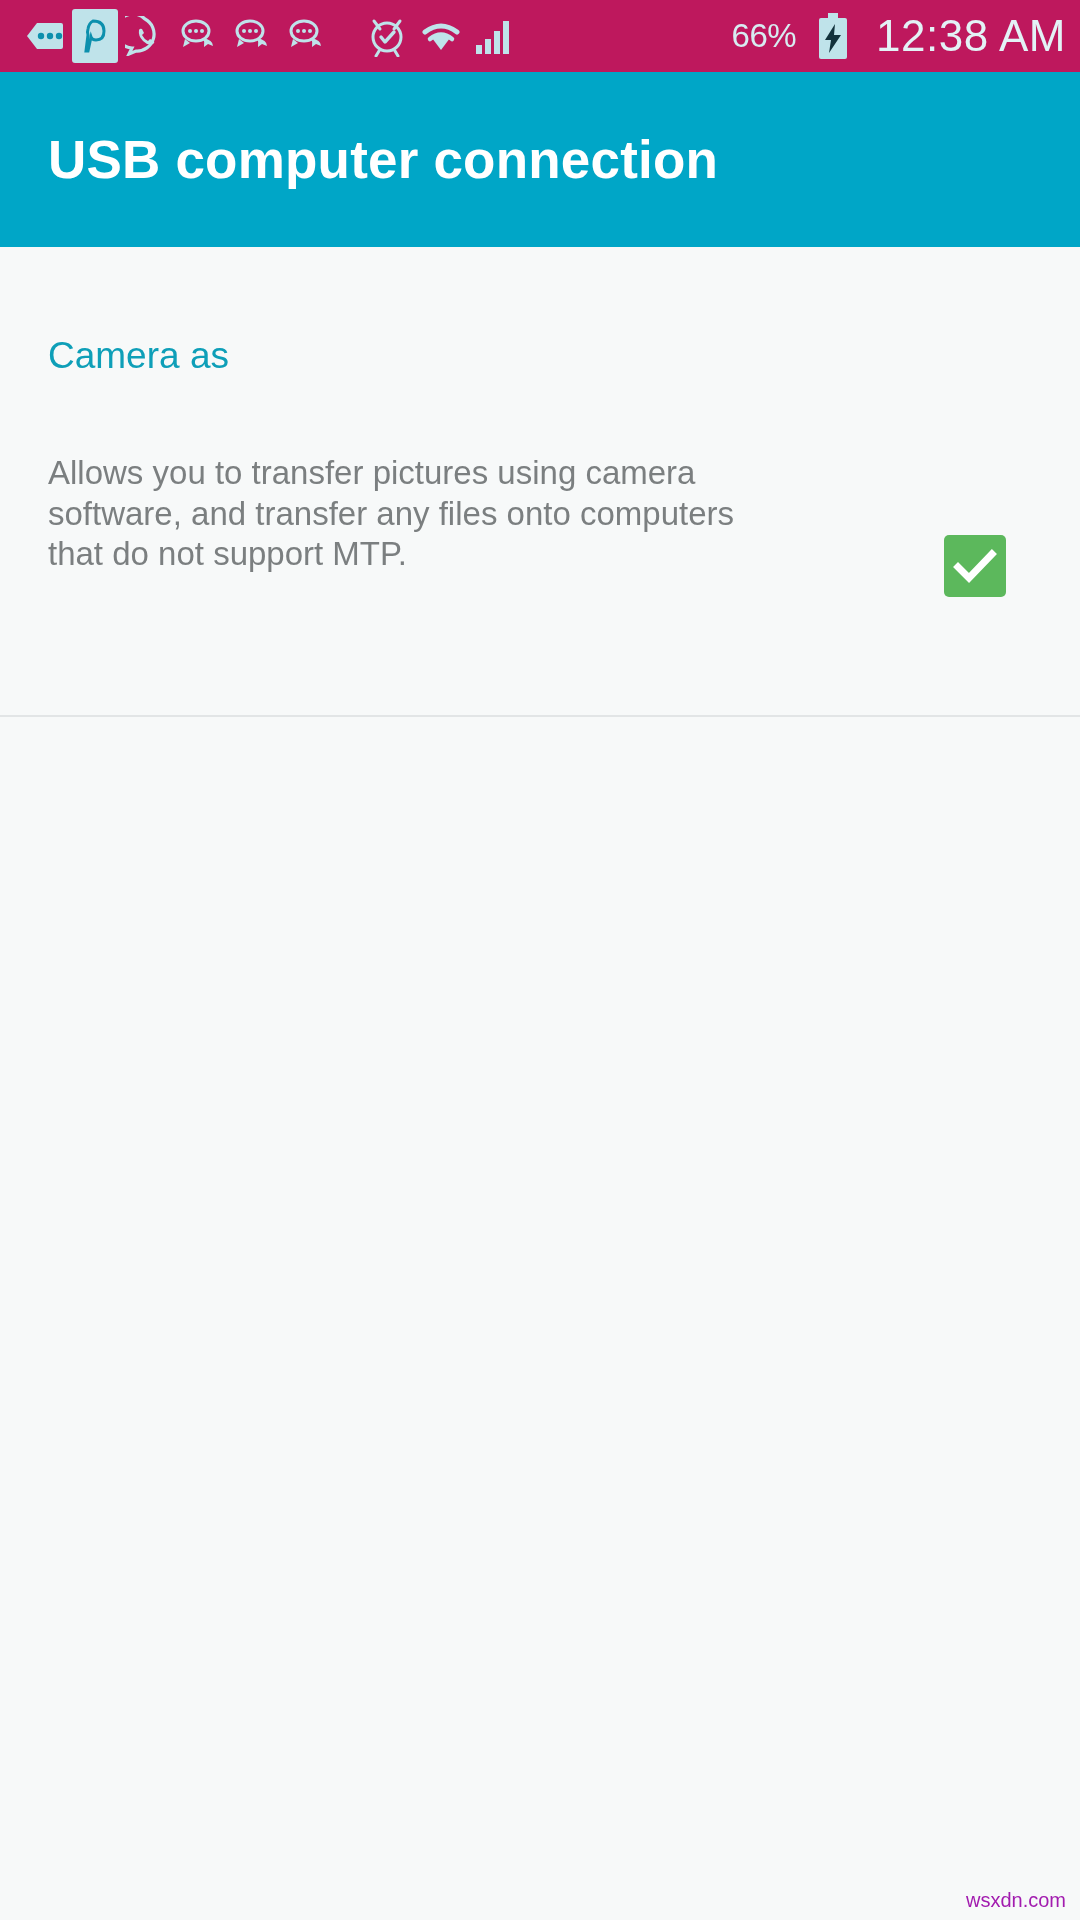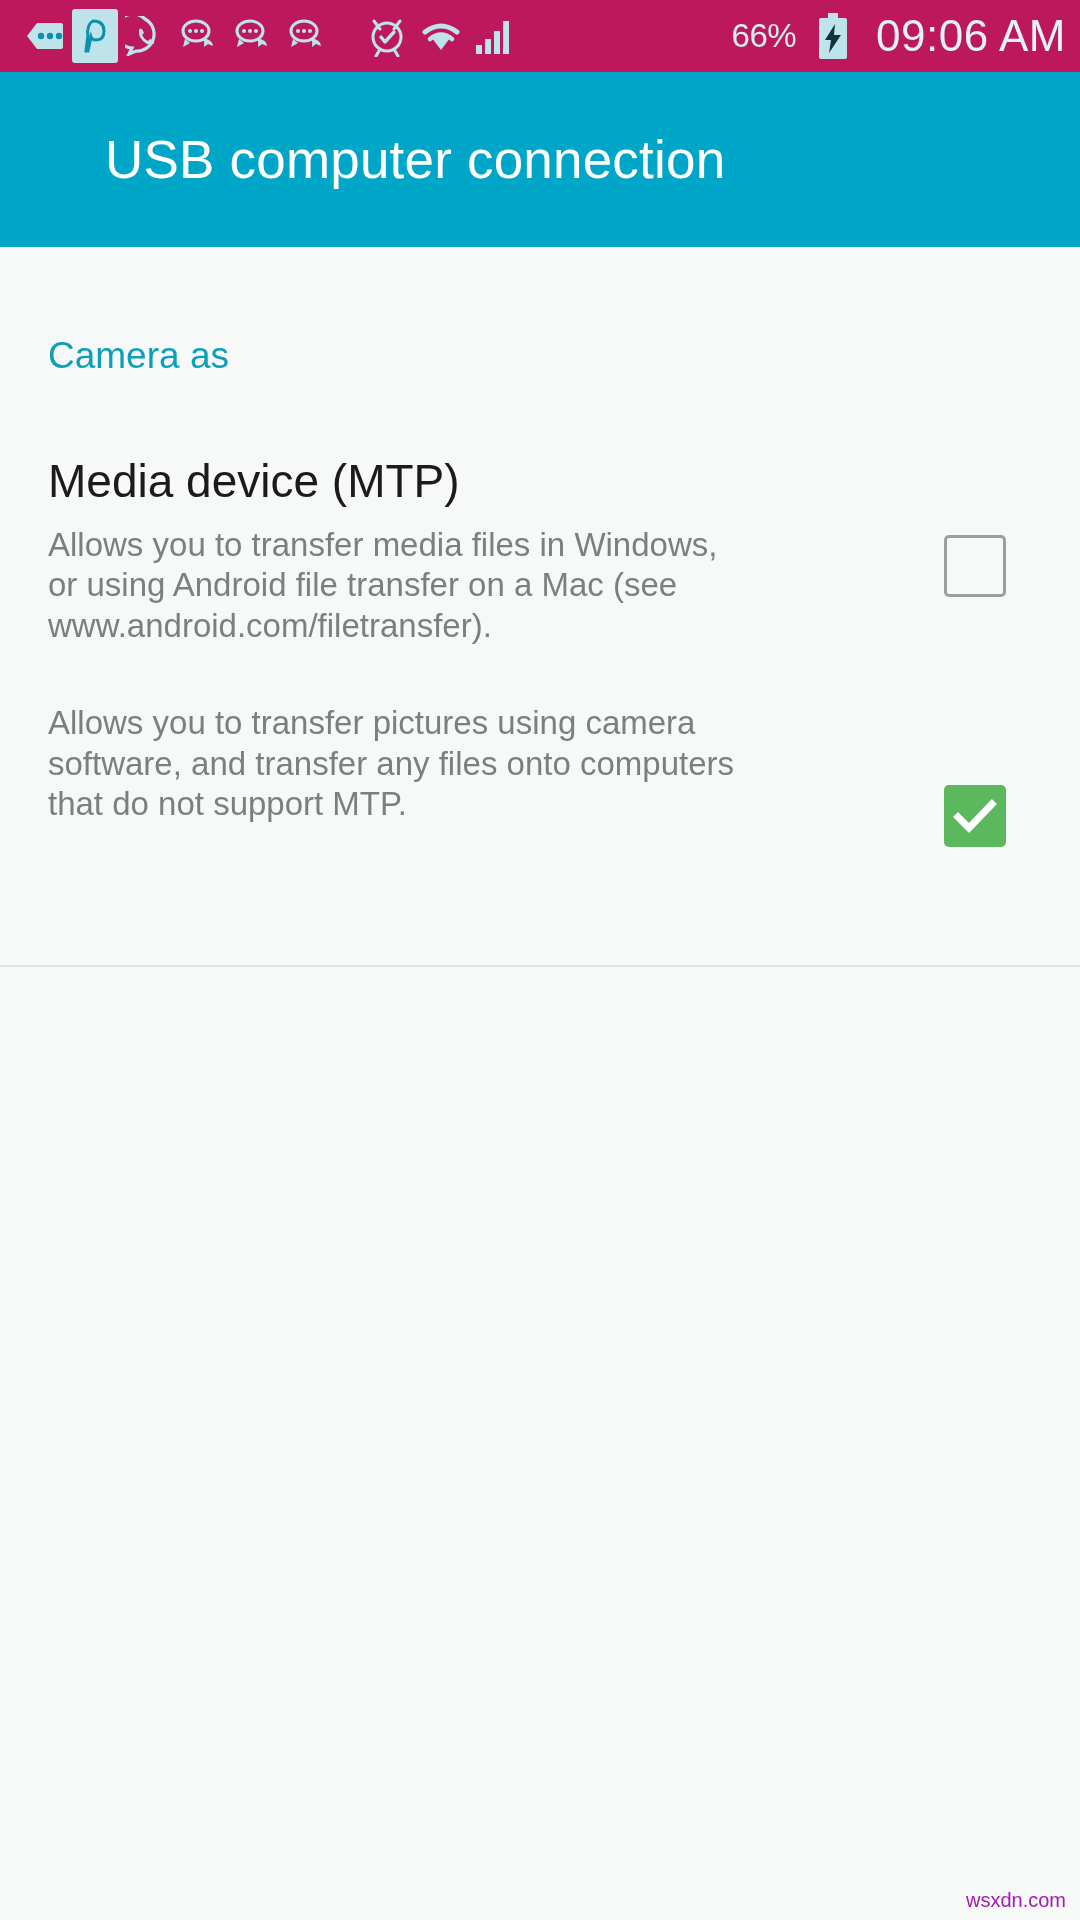--- a/index.html
+++ b/index.html
@@ -32,24 +32,23 @@
 
   
   .action-bar{
     height:175px; width:100%;
     background:#00a6c7;
     display:flex; align-items:center;
   }
   .action-title{
     color:#ffffff;
     font-size:53px;
-    font-weight:400;
-    padding-left:69px;
+    font-weight:700;
+    padding-left:48px;
     letter-spacing:0.2px;
-    margin-left:36px;
   }
 
   
   .content{
     width:100%;
     background:#f7f9f9;
     height:calc(1920px - 72px - 175px);
   }
   .section-header{
     color:#0e9fb8;
@@ -200,43 +199,34 @@
 
   <div class="status-right">
     <span class="battery-pct">66%</span>
     <span class="sicon">
       <svg width="34" height="46" viewBox="0 0 34 46">
         <rect x="12" y="0" width="10" height="5" fill="#bfe3ea"></rect>
         <rect x="3" y="5" width="28" height="41" rx="2" fill="#bfe3ea"></rect>
         <path d="M19 11 L9 27 L15 27 L13 40 L25 22 L18 22 Z" fill="#12323c"></path>
       </svg>
     </span>
-    <span class="clock">09:06 AM</span>
+    <span class="clock">12:38 AM</span>
   </div>
 </div>
 
 <div class="action-bar">
   <div class="action-title">USB computer connection</div>
 </div>
 
 <div class="content">
 
   <div class="section-header">Camera as</div>
 
   <div class="option-list">
 
-    <div class="option-row">
-      <div class="option-text">
-        <div class="option-title">Media device (MTP)</div>
-        <div class="option-desc">Allows you to transfer media files in Windows, or using Android file transfer on a Mac (see www.android.com/filetransfer).</div>
-      </div>
-      <div class="check-wrap">
-        <div class="checkbox"></div>
-      </div>
-    </div>
 
     <div class="option-row">
       <div class="option-text">
         <div class="option-desc">Allows you to transfer pictures using camera software, and transfer any files onto computers that do not support MTP.</div>
       </div>
       <div class="check-wrap">
         <div class="checkbox checked">
           <svg width="44" height="36" viewBox="0 0 44 36">
             <path d="M5 19 L16 30 L39 6" fill="none" stroke="#ffffff" stroke-width="7" stroke-linecap="square" stroke-linejoin="miter"></path>
           </svg>

